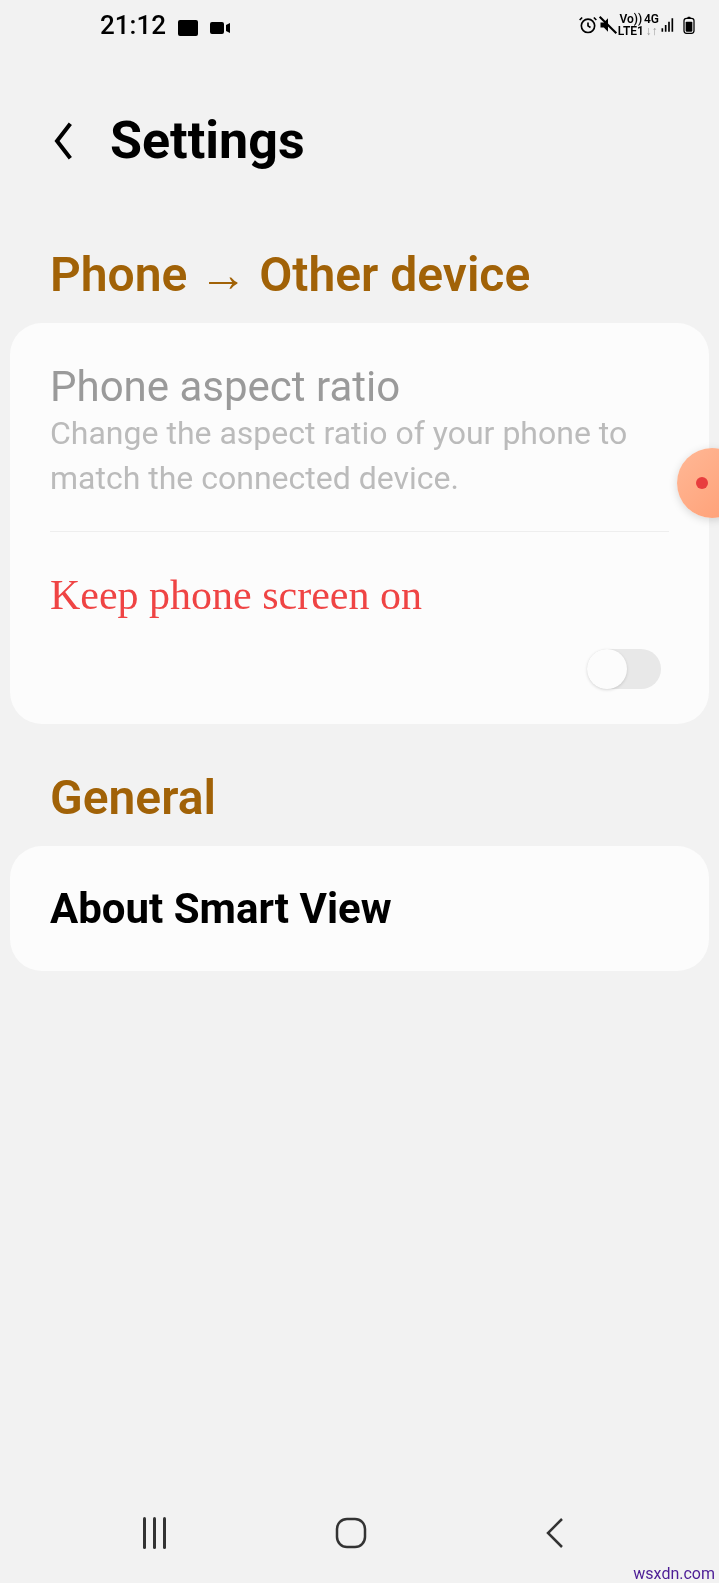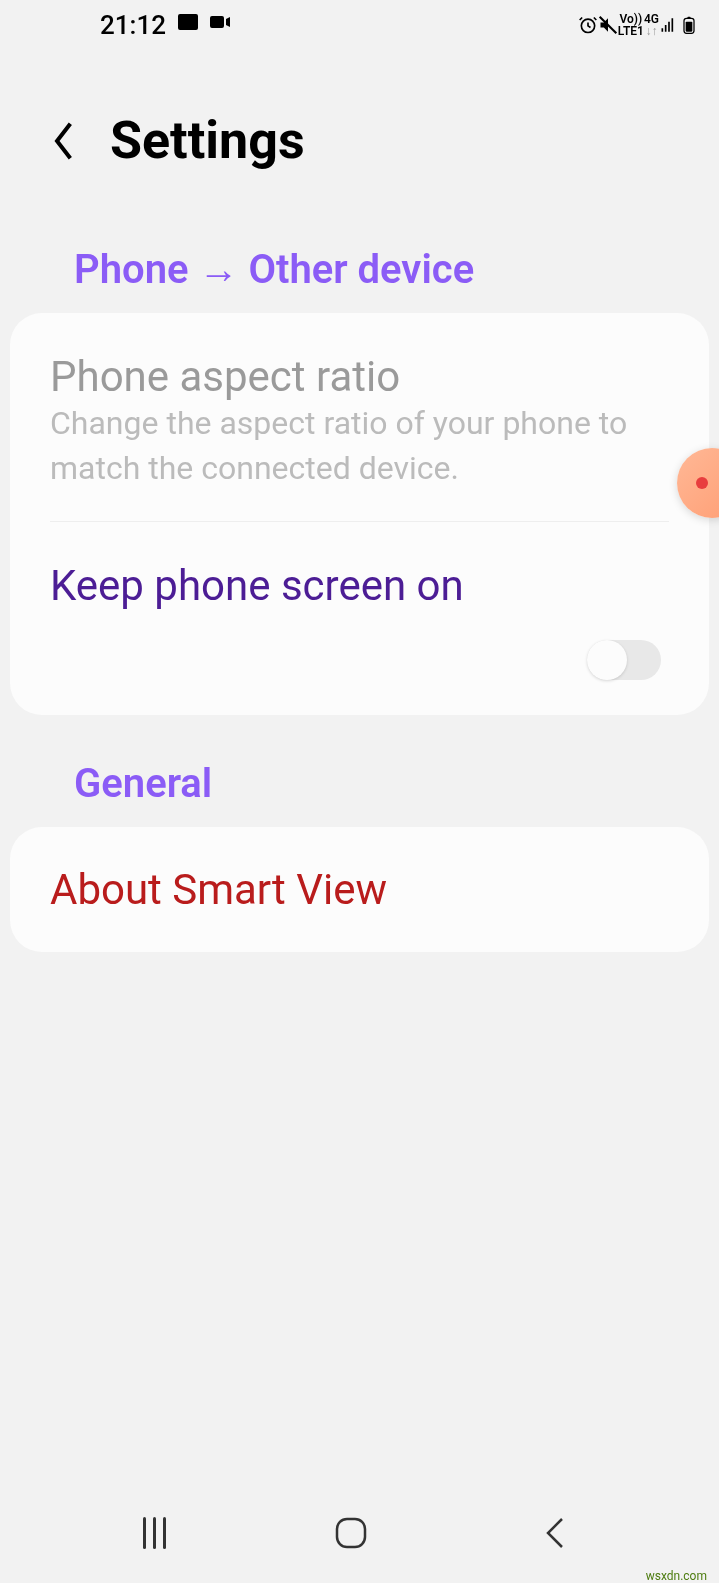--- a/index.html
+++ b/index.html
@@ -14,65 +14,64 @@
     
     
     .status-bar {
       height: 50px;
       display: flex;
       justify-content: space-between;
       align-items: center;
       padding: 0 20px;
       color: #000;
     }
-    .status-left { display: flex; align-items: flex-start; gap: 10px; margin-left: 80px; }
+    .status-left { display: flex; align-items: flex-end; gap: 10px; margin-left: 80px; }
     .status-time { font-size: 26px; font-weight: 500; }
     .status-icons-left { display: flex; gap: 8px; }
     .status-right { display: flex; align-items: center; }
     .status-icon { width: 24px; height: 24px; fill: #000; }
     .status-icon-small { width: 20px; height: 20px; fill: #000; }
     .status-text { font-size: 12px; font-weight: 600; line-height: 1; }
     
     
     .header {
       display: flex;
       align-items: center;
       padding: 60px 50px 30px 50px;
       gap: 30px;
     }
     .back-arrow { width: 30px; height: 40px; stroke: #000; stroke-width: 3; fill: none; }
     .header-title { font-size: 52px; font-weight: 700; color: #000; }
     
     
     .section-title {
-      font-size: 40px;
+      font-size: 48px;
       font-weight: 600;
-      color: #8b5cf6;
+      color: #a16207;
       padding: 45px 50px 20px 50px;
-      margin-left: 24px;
     }
     
     
     .card {
       background: #fcfcfc;
       border-radius: 32px;
       margin: 0 10px;
       overflow: hidden;
     }
     .card-item {
       padding: 30px 40px;
       position: relative;
     }
     .card-item-title {
       font-size: 42px;
       font-weight: 400;
       color: #9a9a9a;
       margin-top: 9px;
     }
-    .card-item-title.enabled { color: #4c1d95; }
+    .card-item-title.enabled { color: #ef4444; font-family: Liberation Serif, serif; }
     .card-item-desc {
       font-size: 32px;
       color: #bbb;
       line-height: 1.4;
     }
     .divider { height: 1px; background: #eee; margin: 0 40px; }
     
     .toggle-row {
       padding: 30px 40px 35px 40px;
     }
@@ -89,21 +88,21 @@
       height: 40px;
       background: #fcfcfc;
       border-radius: 50%;
       position: absolute;
       left: 0;
       top: 0;
       box-shadow: 0 1px 3px rgba(0,0,0,0.15);
     }
     
     .about-item { padding: 38px 40px; }
-    .about-title { font-size: 42px; font-weight: 400; color: #b91c1c; }
+    .about-title { font-size: 42px; font-weight: 700; color: #000000; }
     
     
     .rec-bubble {
       position: absolute;
       right: -28px;
       top: 448px;
       width: 70px;
       height: 70px;
       background: linear-gradient(135deg, #ffb896, #ff9d73);
       border-radius: 50%;
@@ -132,23 +131,23 @@
       padding: 0 60px;
     }
     .nav-icon { width: 40px; height: 40px; stroke: #333; stroke-width: 2.5; fill: none; }
     .nav-recents { display: flex; gap: 7px; }
     .nav-recents span { width: 3px; height: 32px; background: #333; border-radius: 2px; }
     
     
     .watermark {
       position: absolute;
       bottom: 0;
-      right: 12px;
-      font-size: 12px;
-      color: #4d7c0f;
+      right: 4px;
+      font-size: 16px;
+      color: #4c1d95;
     }
   </style>
 </head>
 <body>
 
 <div class="status-bar">
   <div class="status-left">
     <span class="status-time">21:12</span>
     <div class="status-icons-left">
       <svg class="status-icon" viewBox="0 0 24 24">

